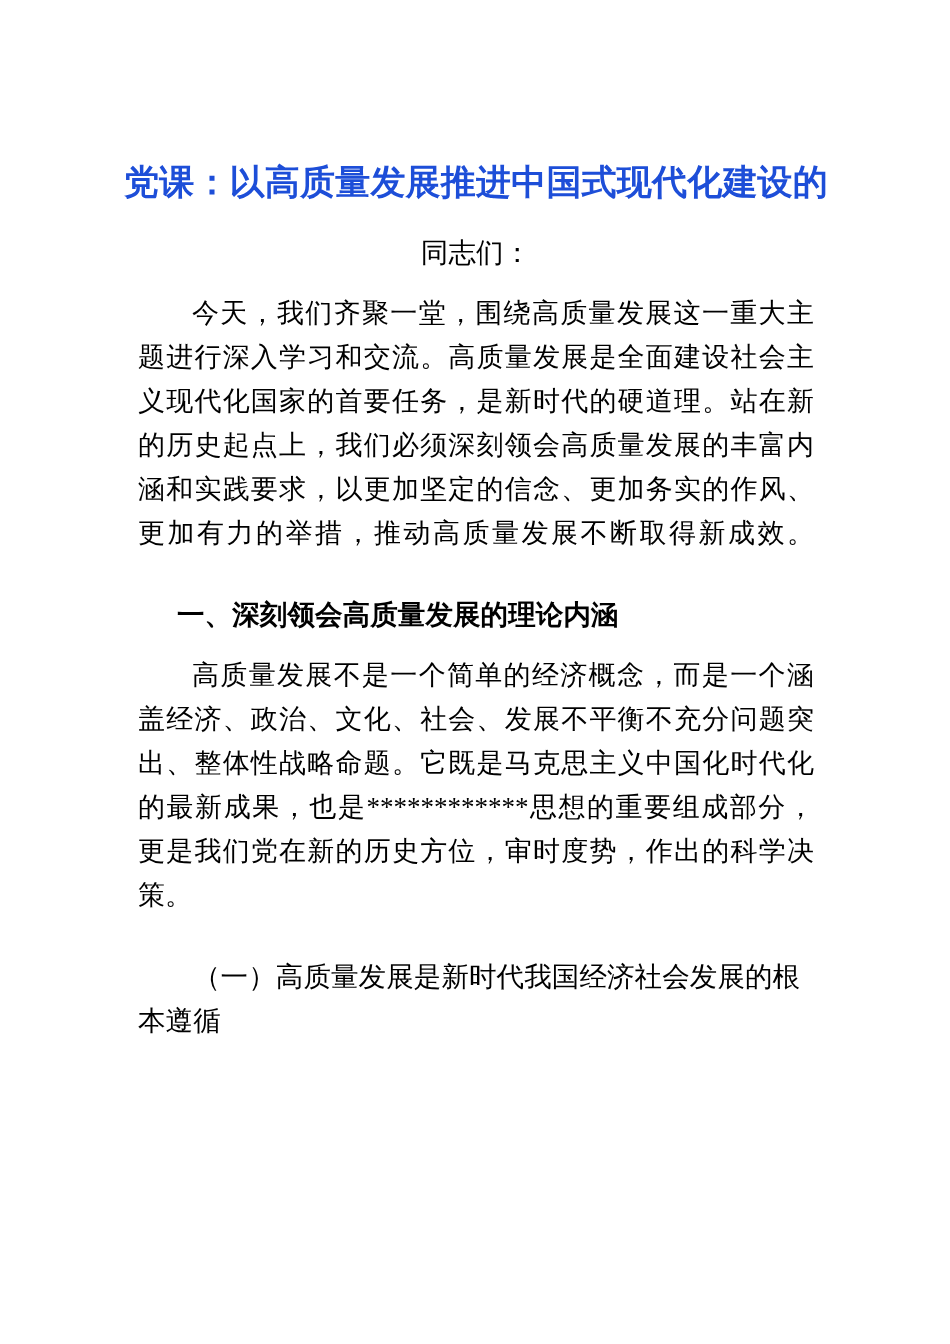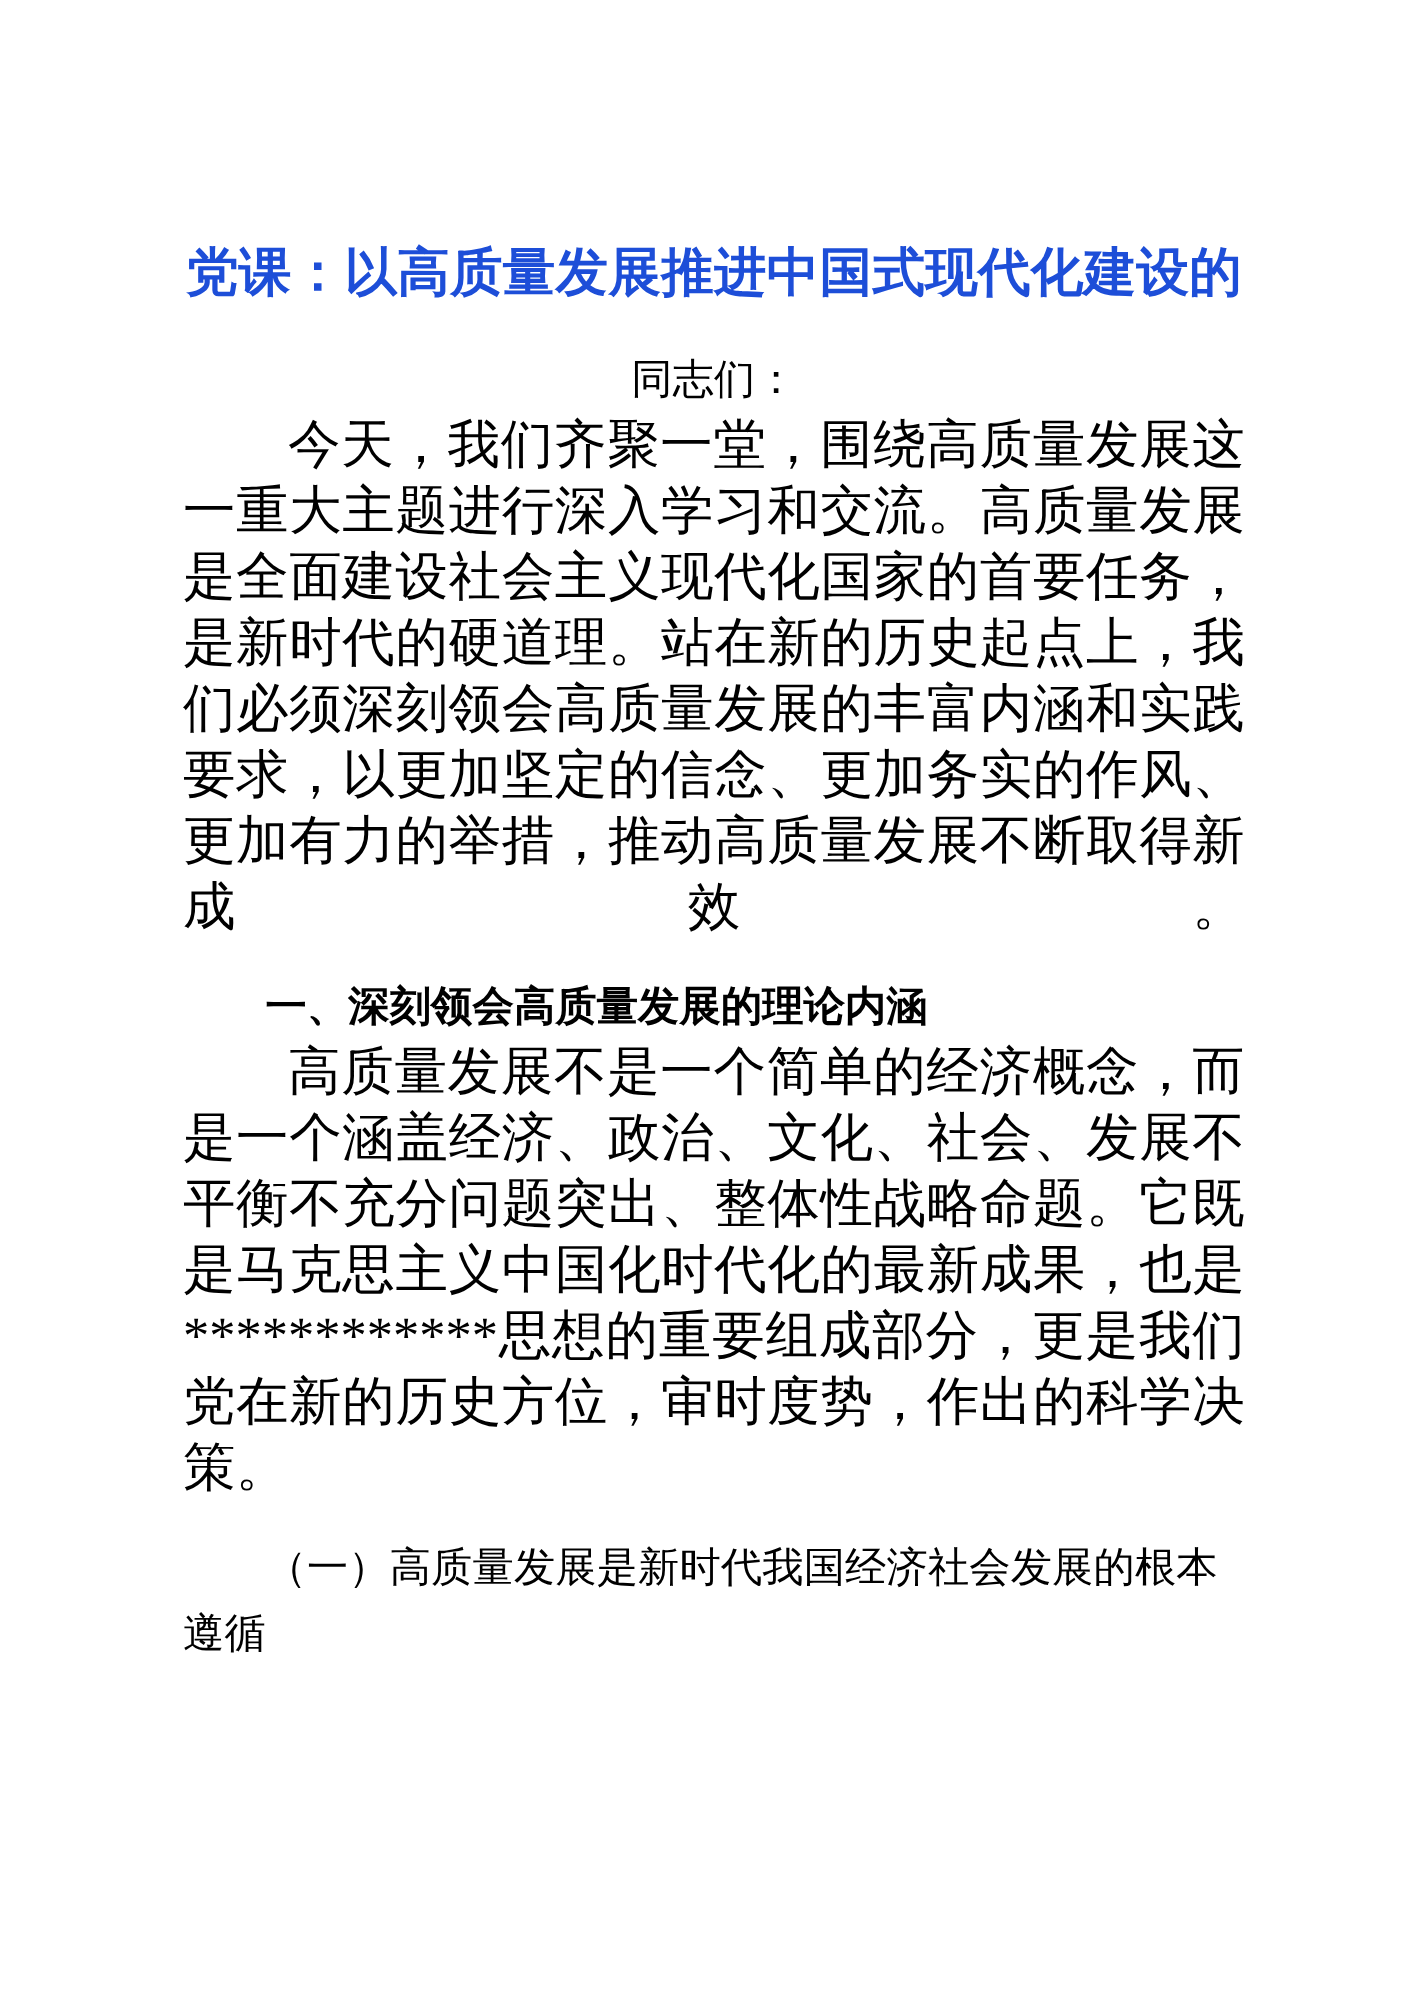--- a/index.html
+++ b/index.html
@@ -50,23 +50,23 @@
     margin: 0;
     padding: 0;
     font-size: 27.5px;
     line-height: 44px;
     text-align: center;
     letter-spacing: 0.1px;
     padding-top: 26px;
   }
 
   .para {
-    margin: 0;
+    margin: 16px;
     padding: 0;
-    font-size: 35px;
+    font-size: 27px;
     line-height: 44px;
     text-align: justify;
     text-justify: inter-ideograph;
     text-align-last: left;
     text-indent: 2em;
     letter-spacing: 0.1px;
   }
 
   .para-lastjustify {
     text-align-last: justify;
@@ -78,21 +78,21 @@
     font-family: "Liberation Sans", "DejaVu Sans", sans-serif;
     font-weight: bold;
     font-size: 27.5px;
     line-height: 44px;
     text-indent: 2em;
     text-align: left;
     letter-spacing: 0.1px;
   }
 
   .sub-heading {
-    margin: 0;
+    margin: 16px;
     padding: 0;
     font-size: 27.5px;
     line-height: 44px;
     text-indent: 2em;
     text-align: left;
     letter-spacing: 0.1px;
     padding-top: 22px;
   }
 
   .redaction {

